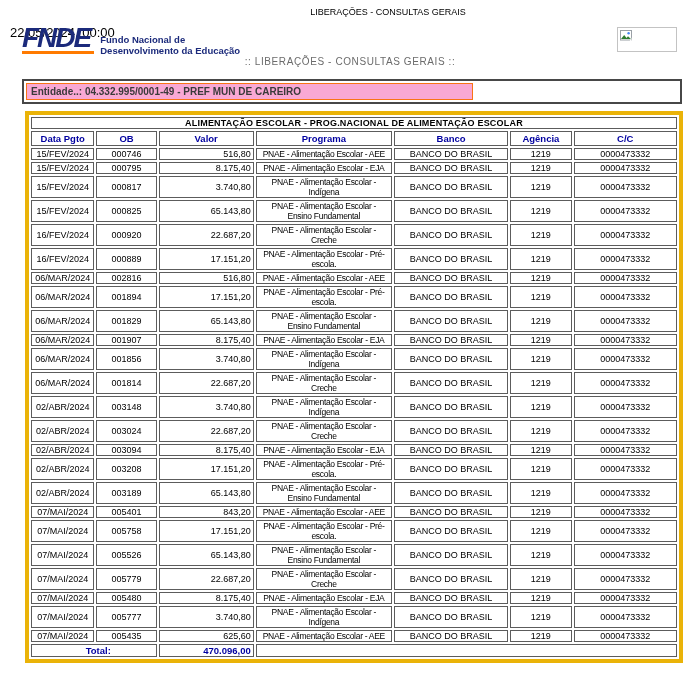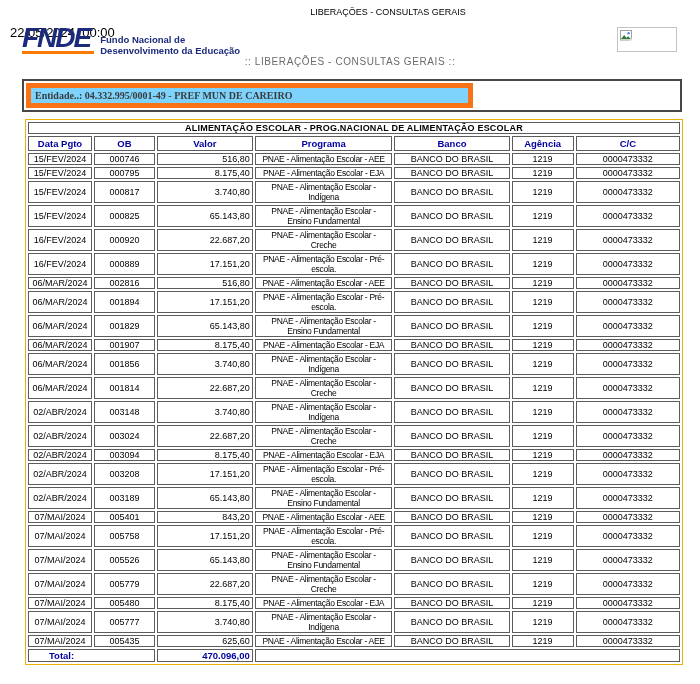--- a/index.html
+++ b/index.html
@@ -47,54 +47,54 @@
   .img-placeholder svg { margin: 2px 0 0 2px; display: block; }
 
   
   .entity-bar {
     display: flex; gap: 2px;
     margin: 0 18px 7px 22px;
     border: 2px solid #474747;
     padding: 2px; background: #fff;
   }
   .entity-cell {
-    border: 5px solid #f97316;
+    border: 1px solid #f97316;
     font-size: 10px; font-weight: bold; color: #3a3a3a;
-    padding: 2px 4px; background: #7dd3fc;
-    white-space: nowrap; overflow: hidden; font-family: Liberation Serif, serif;
+    padding: 2px 4px; background: #f9a8d4;
+    white-space: nowrap; overflow: hidden;
   }
   .entity-cell.entity { flex: 0 0 68.5%; }
   .entity-cell.municipality { flex: 1 1 auto; }
 
   
   table.main {
     margin-left: 25px; width: 658px;
     border-collapse: separate; border-spacing: 2px;
-    border: 1px solid #eab308; background: #fff;
+    border: 4px solid #eab308; background: #fff;
     table-layout: fixed;
   }
   table.main th, table.main td {
     border: 1px solid #5c5c5c; background: #fff; overflow: hidden;
   }
   table.main th {
     color: #0000a0; font-size: 9.5px; font-weight: bold;
     padding: 1px 2px; line-height: 11px;
   }
   table.main td {
     font-size: 9px; line-height: 10px; padding: 0 3px;
     color: #000; text-align: center; vertical-align: middle;
   }
   td.section-title-cell {
     text-align: left; color: #6e6e6e; font-weight: bold;
     font-size: 9.5px; padding: 2px 4px; letter-spacing: 0.2px; line-height: 12px;
   }
   table.main td.valor { text-align: right; padding-right: 2px; }
   table.main td.programa { font-size: 8.5px; letter-spacing: -0.3px; }
   tr.total-row td { color: #0000a0; font-weight: bold; font-size: 9.5px; line-height: 11px; }
-  tr.total-row td.total-label { text-align: left; padding-left: 20px; }
+  tr.total-row td.total-label { text-align: center; padding-left: 12px; }
   tr.total-row td.total-value { text-align: right; padding-right: 2px; }
 
   
   .footer {
     margin-top: 3px; width: 700px; text-align: center;
     font-size: 10px; color: #000;
   }
   .footer .date { font-weight: bold; }
 </style>
 </head>

